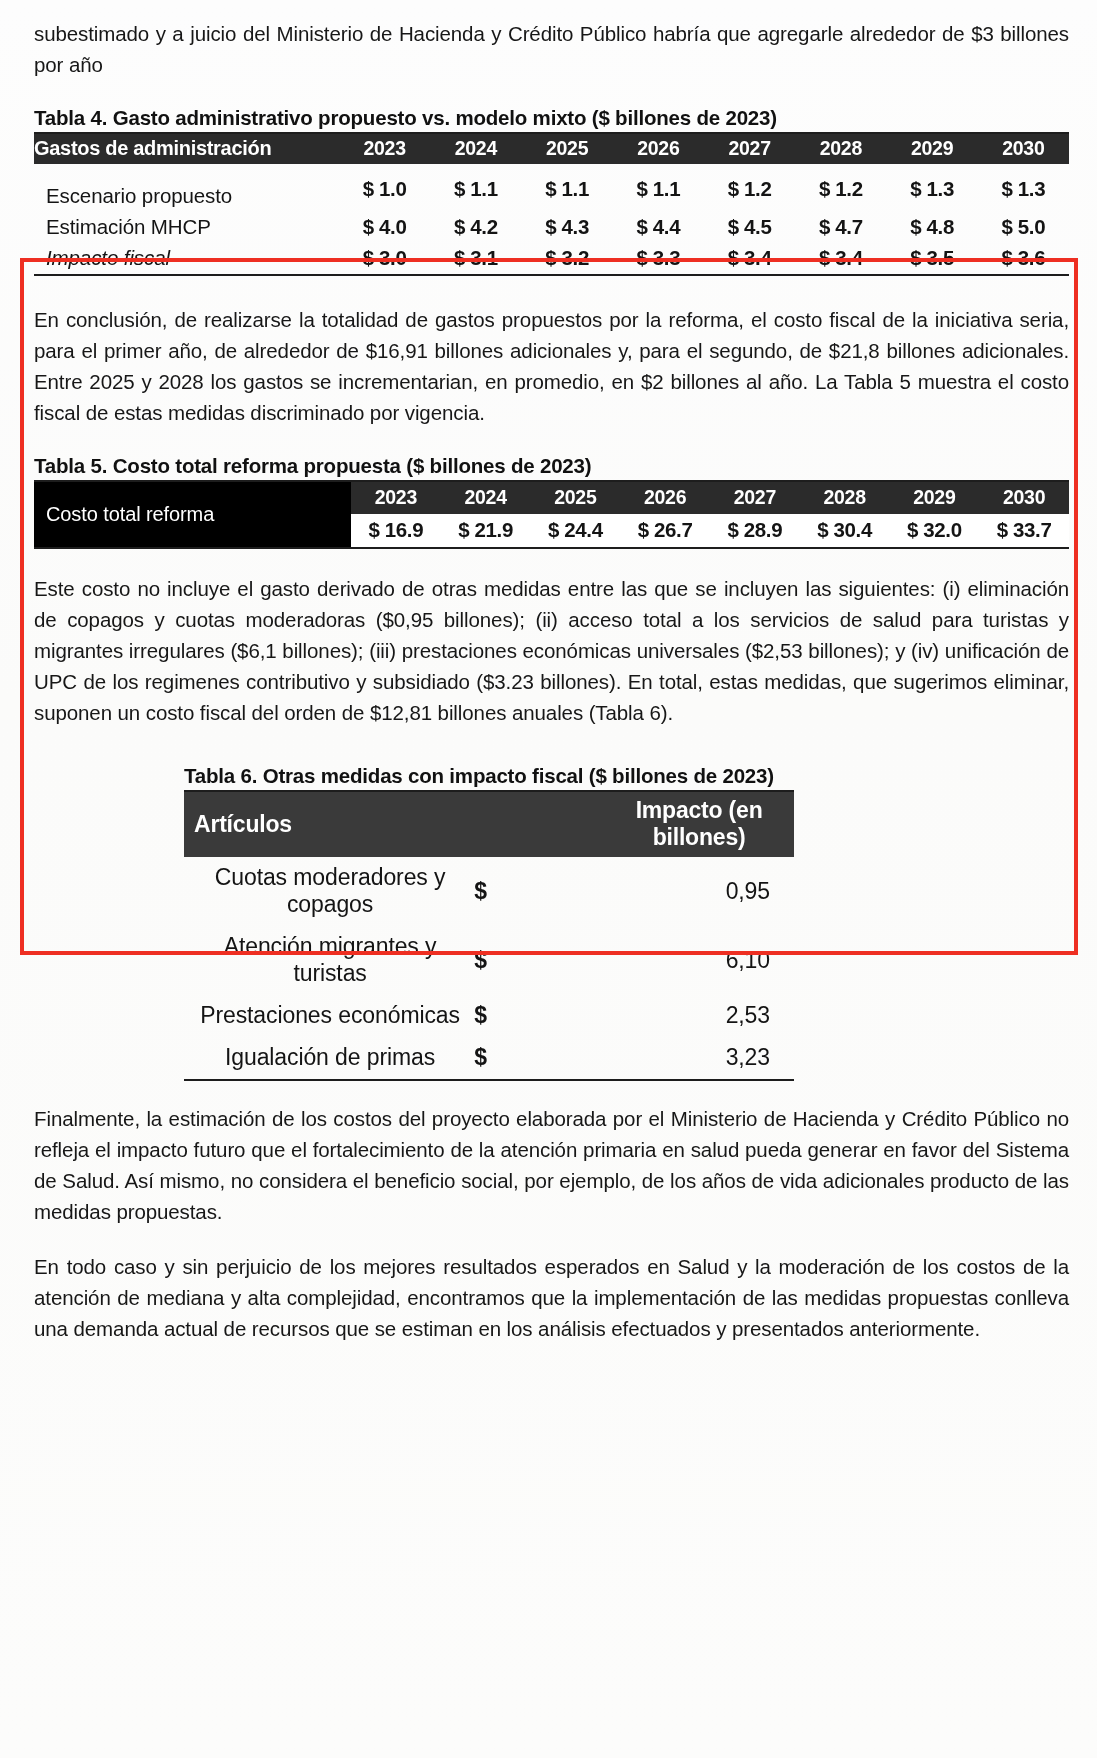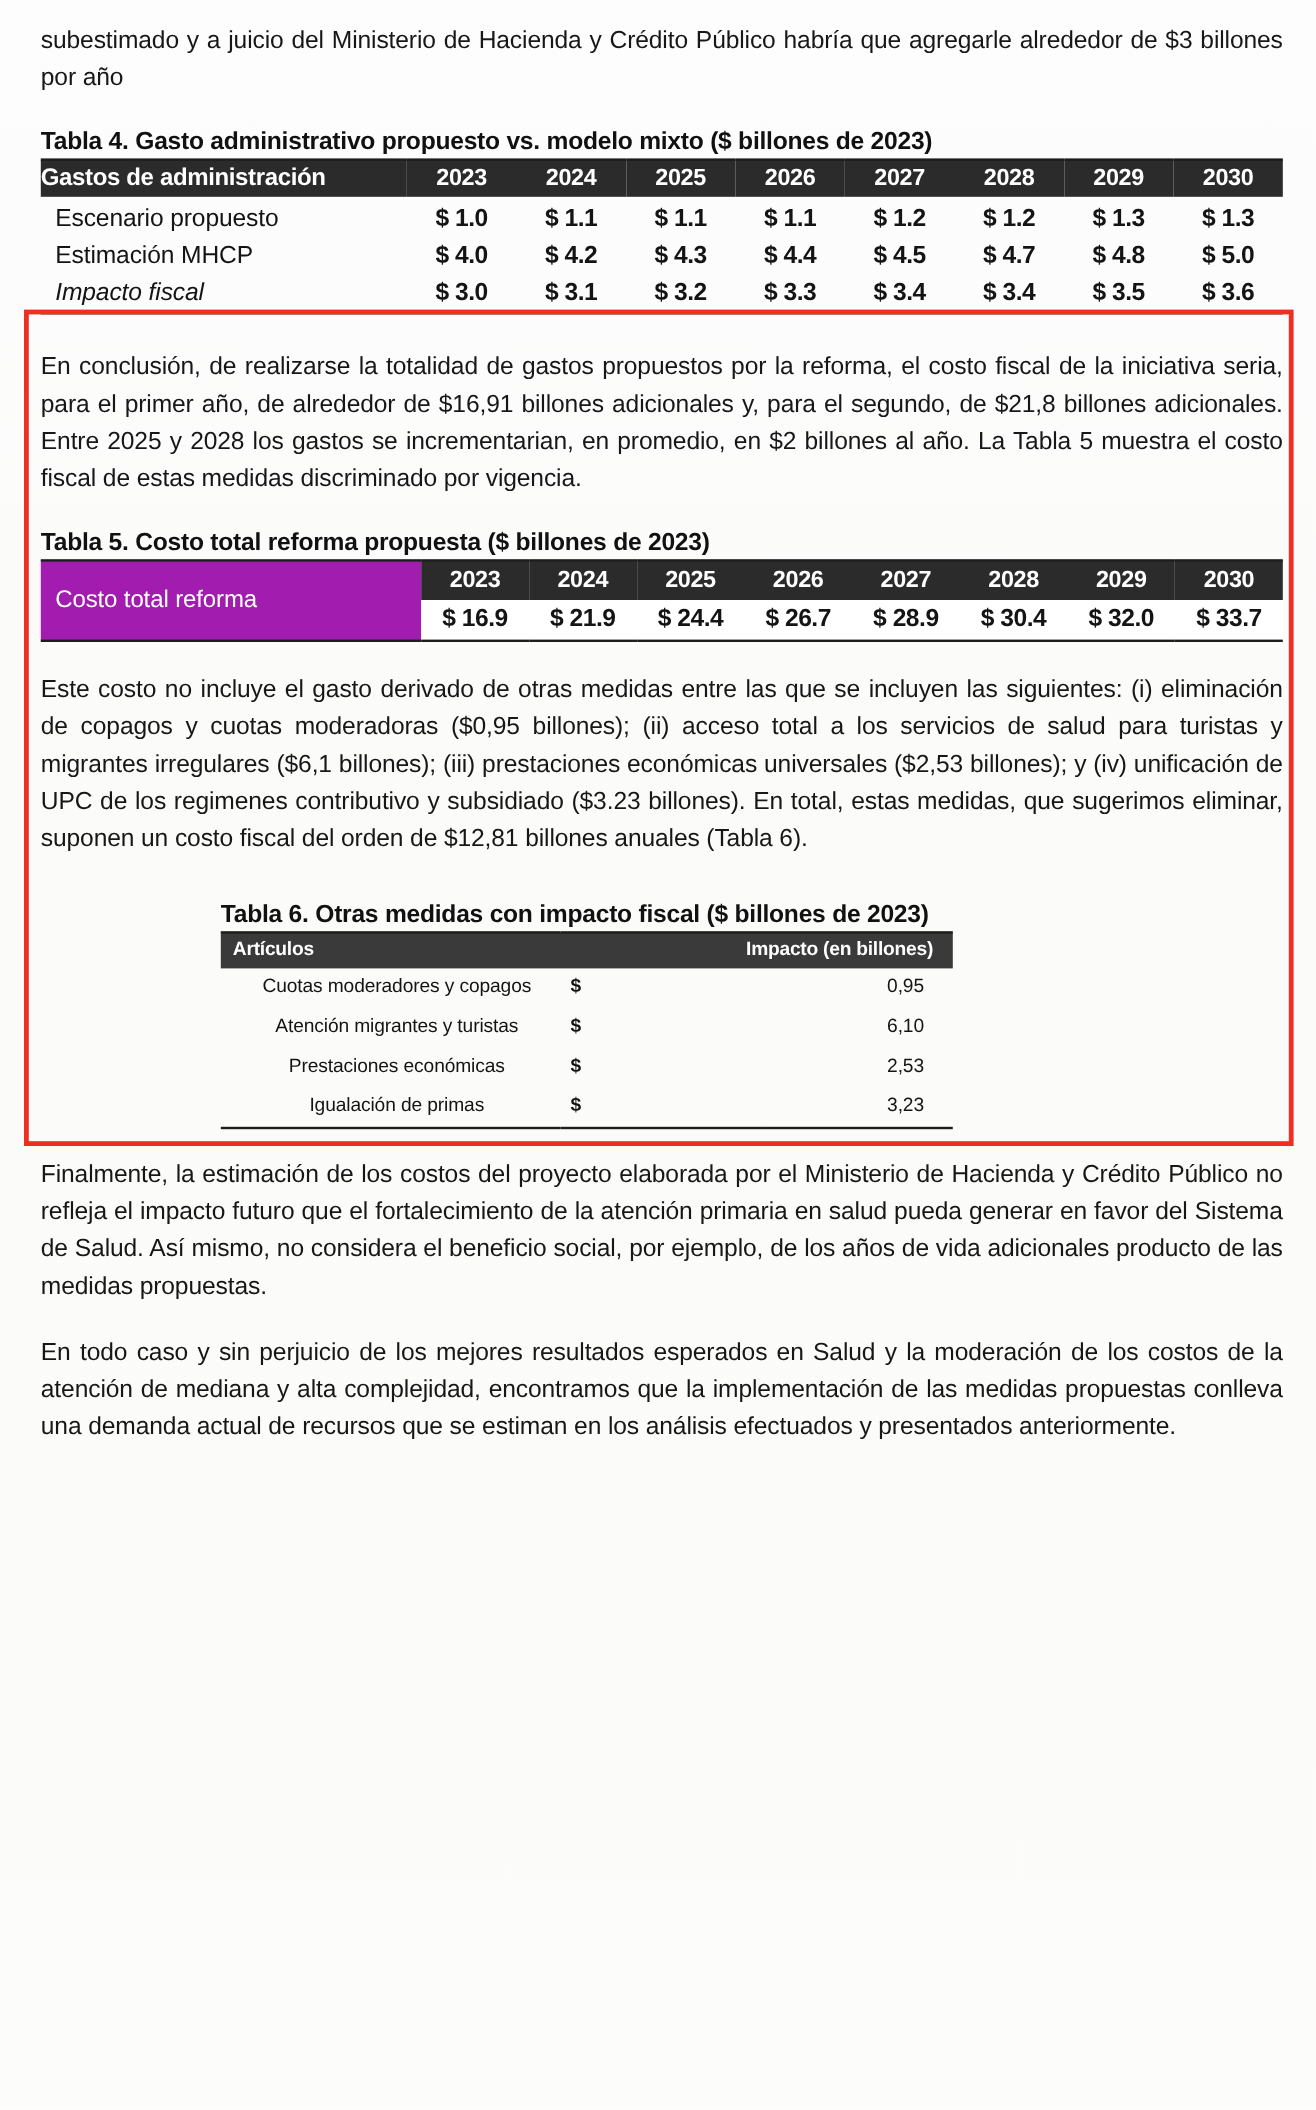--- a/index.html
+++ b/index.html
@@ -76,31 +76,31 @@
 
   
   table.t5{border-collapse:collapse;width:100%;}
   table.t5 td,table.t5 th{padding:0;}
   table.t5 .yearcell{
     background:#2b2b2b;color:#fff;font-weight:bold;
     text-align:center;font-size:19.5px;padding:4px 0 5px 0;
     letter-spacing:-0.3px;
   }
   table.t5 .rowlabel{
-    background:#a21caf;color:#fff;font-size:20px;
+    background:#000000;color:#fff;font-size:20px;
     padding-left:12px;vertical-align:middle;letter-spacing:-0.1px;
   }
   table.t5 .valcell{
     text-align:center;font-weight:bold;font-size:20.5px;
     padding:4px 0 5px 0;letter-spacing:-0.4px;background:#fff;color:#141414;
   }
 
   
   .t6wrap{margin-left:150px;width:610px;}
-  table.t6{border-collapse:collapse;width:100%;font-size:16px;}
+  table.t6{border-collapse:collapse;width:100%;font-size:23px;}
   table.t6 thead th{
     background:#3a3a3a;color:#fff;font-weight:bold;
     padding:5px 0 6px 0;letter-spacing:-0.2px;
   }
   table.t6 thead th.c1{text-align:left;padding-left:10px;}
   table.t6 thead th.c2{text-align:center;}
   table.t6 tbody td{
     padding:7px 0 8px 0;letter-spacing:-0.1px;
   }
   table.t6 tbody td.c1{text-align:center;padding-left:10px;}
@@ -144,21 +144,21 @@
         <th>2025</th>
         <th>2026</th>
         <th>2027</th>
         <th>2028</th>
         <th>2029</th>
         <th>2030</th>
       </tr>
     </thead>
     <tbody>
       <tr class="hdr-sep-row">
-        <td class="lbl" style="padding-top: 6px;">Escenario propuesto</td>
+        <td class="lbl" style="padding-top: 20px;">Escenario propuesto</td>
         <td style="padding-top: 6px;">$ 1.0</td>
         <td style="padding-top: 6px;">$ 1.1</td>
         <td style="padding-top: 6px;">$ 1.1</td>
         <td style="padding-top: 6px;">$ 1.1</td>
         <td style="padding-top: 6px;">$ 1.2</td>
         <td style="padding-top: 6px;">$ 1.2</td>
         <td style="padding-top: 6px;">$ 1.3</td>
         <td style="padding-top: 6px;">$ 1.3</td>
       </tr>
       <tr>

